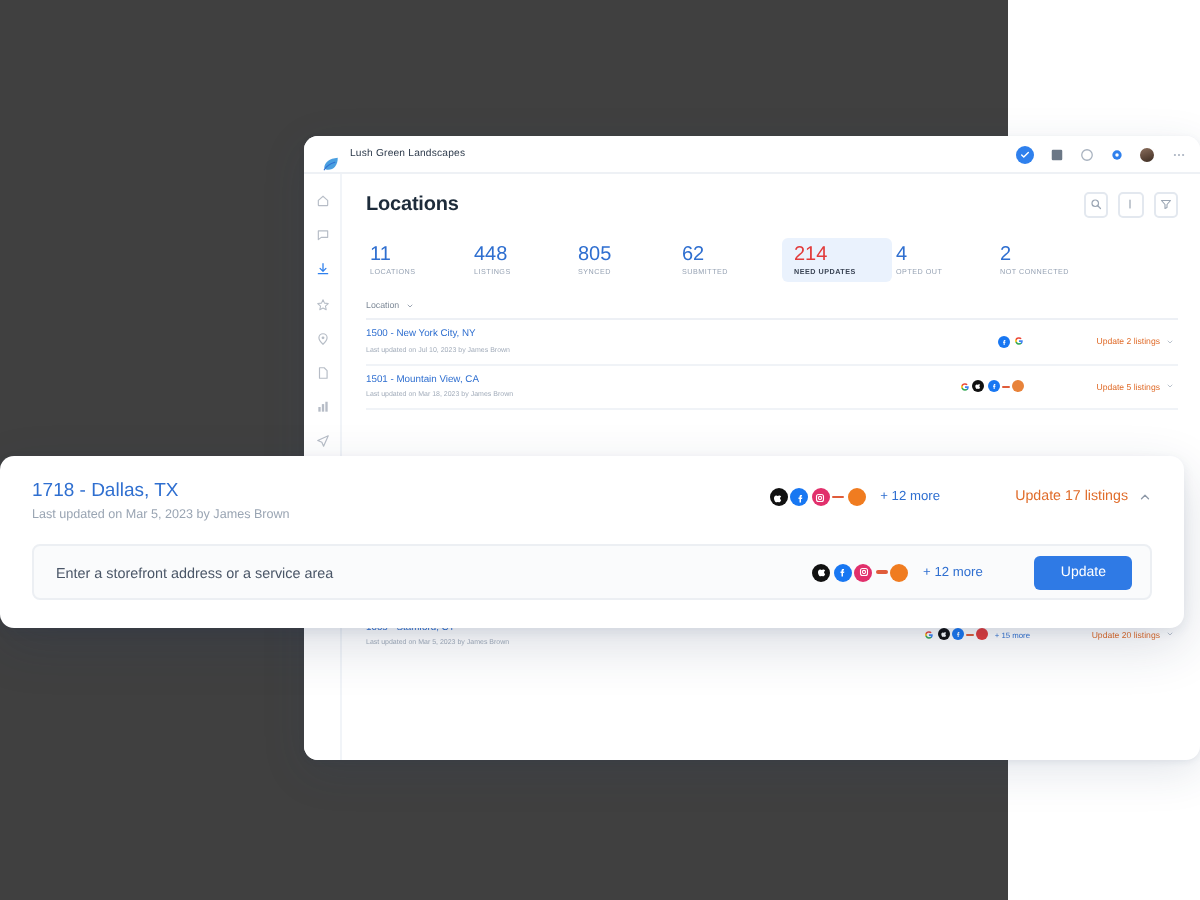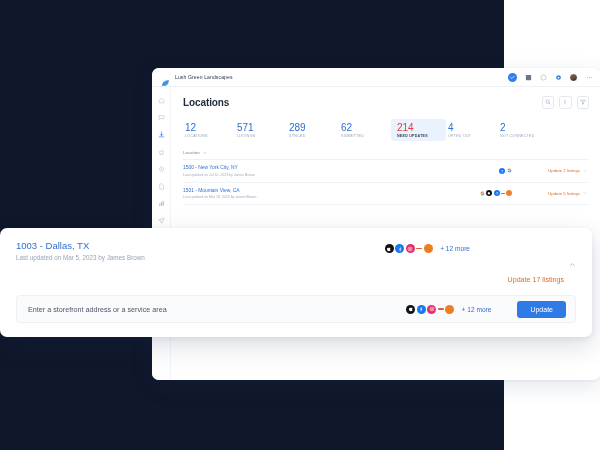--- a/index.html
+++ b/index.html
@@ -2,21 +2,21 @@
 <html><head>
 <meta charset="utf-8">
 <style>
   * { box-sizing: border-box; margin: 0; padding: 0; }
   html, body {
     width: 600px; height: 450px;
     background: #ffffff;
     font-family: "Liberation Sans", sans-serif;
     overflow: hidden;
   }
-  #stage { position: relative; width: 504px; height: 450px; background: #0f172a; }
+  #stage { position: relative; width: 504px; height: 450px; background: #404040; }
 
   
   .app-window {
     position: absolute; left: 152px; top: 68px;
     width: 448px; height: 312px;
     background: #ffffff;
     border-radius: 7px;
     box-shadow: 0 6px 22px rgba(40,60,100,0.13), 0 1px 3px rgba(40,60,100,0.08);
     overflow: hidden;
   }
@@ -105,21 +105,21 @@
     padding: 12px 16px 14px 16px;
   }
   .ov-head { display: flex; align-items: flex-start; }
   .ov-title { font-size: 9.5px; color: #2f6fd0; line-height: 11px; }
   .ov-sub { font-size: 6.3px; color: #9aa5b3; margin-top: 3px; }
   .ov-icons { margin-left: auto; display: flex; align-items: center; gap: 1.5px; margin-top: 4px; }
   .ov-icons .sb { width: 9px; height: 9px; }
   .ov-icons .sb-dash { width: 6px; height: 1.8px; }
   .ov-more { font-size: 6.6px; color: #2f6fd0; margin-left: 6px; white-space: nowrap; }
   .ov-action { width: 106px; display: flex; align-items: center; justify-content: flex-end; gap: 5px; margin-top: 4px; }
-  .ov-action-lbl { font-size: 7.1px; color: #e06c2a; white-space: nowrap; margin-top: 32px; }
+  .ov-action-lbl { font-size: 7.1px; color: #e06c2a; white-space: nowrap; }
 
   .ov-form {
     margin-top: 11px; background: #fafbfc; border: 1px solid #eceff3; border-radius: 4px;
     height: 28px; display: flex; align-items: center; padding: 0 9px 0 11px;
   }
   .ov-input {
     border: 0; background: transparent; outline: none; font-size: 7.2px; color: #4a5667;
     font-family: "Liberation Sans", sans-serif; width: 330px;
   }
   .ov-input::placeholder { color: #4a5667; }
@@ -256,29 +256,29 @@
             <span class="tool-btn">
               <svg width="6" height="6" viewBox="0 0 24 24">
                   <path d="M3 5h18l-7 8v6l-4 2v-8z" stroke="#9aa5b3" stroke-width="2.2" fill="none" stroke-linejoin="round"></path>
                 </svg>
             </span>
           </div>
         </div>
 
         <div class="stats">
           <div class="stat">
-            <div class="stat-num">12</div>
+            <div class="stat-num">11</div>
             <div class="stat-lbl">LOCATIONS</div>
           </div>
           <div class="stat">
-            <div class="stat-num">571</div>
+            <div class="stat-num">448</div>
             <div class="stat-lbl">LISTINGS</div>
           </div>
           <div class="stat">
-            <div class="stat-num">289</div>
+            <div class="stat-num">805</div>
             <div class="stat-lbl">SYNCED</div>
           </div>
           <div class="stat">
             <div class="stat-num">62</div>
             <div class="stat-lbl">SUBMITTED</div>
           </div>
           <div class="stat hl">
             <div class="stat-num">214</div>
             <div class="stat-lbl">NEED UPDATES</div>
           </div>
@@ -431,21 +431,21 @@
 
         </div>
       </div>
     </div>
   </div>
 
   <div class="overlay">
 
     <div class="ov-head">
       <div>
-        <div class="ov-title">1003 - Dallas, TX</div>
+        <div class="ov-title">1718 - Dallas, TX</div>
         <div class="ov-sub">Last updated on Mar 5, 2023 by James Brown</div>
       </div>
 
       <div class="ov-icons">
         <span class="sb" style="background:#111">
             <svg width="6" height="6" viewBox="0 0 24 24">
               <path d="M16.3 12.4c0-2.3 1.9-3.4 2-3.5-1.1-1.6-2.8-1.8-3.4-1.8-1.4-.15-2.8.85-3.5.85s-1.8-.83-3-.8c-1.5.02-2.9.9-3.7 2.3-1.6 2.7-.4 6.8 1.1 9 .75 1.1 1.6 2.3 2.8 2.25 1.1-.04 1.5-.72 2.9-.72s1.7.72 2.9.7c1.2-.02 1.95-1.1 2.7-2.2.85-1.25 1.2-2.45 1.2-2.5-.03-.02-2.3-.9-2.3-3.5z" fill="#fff"></path>
             </svg>
           </span>
         <span class="sb" style="background:#1877f2">

